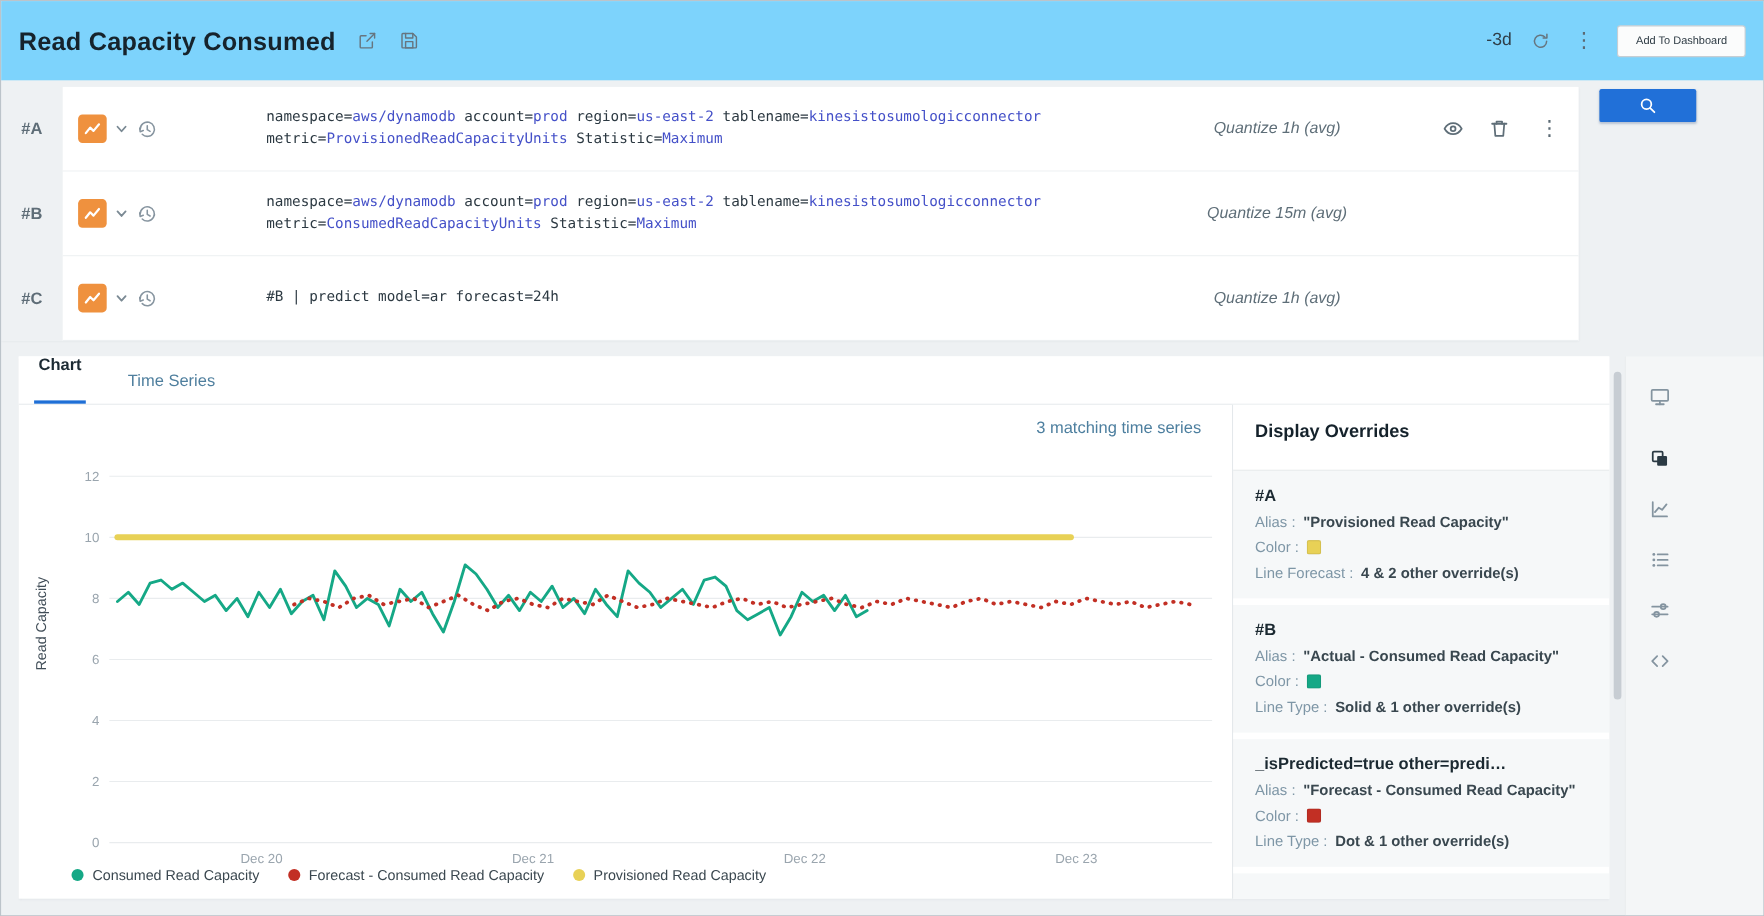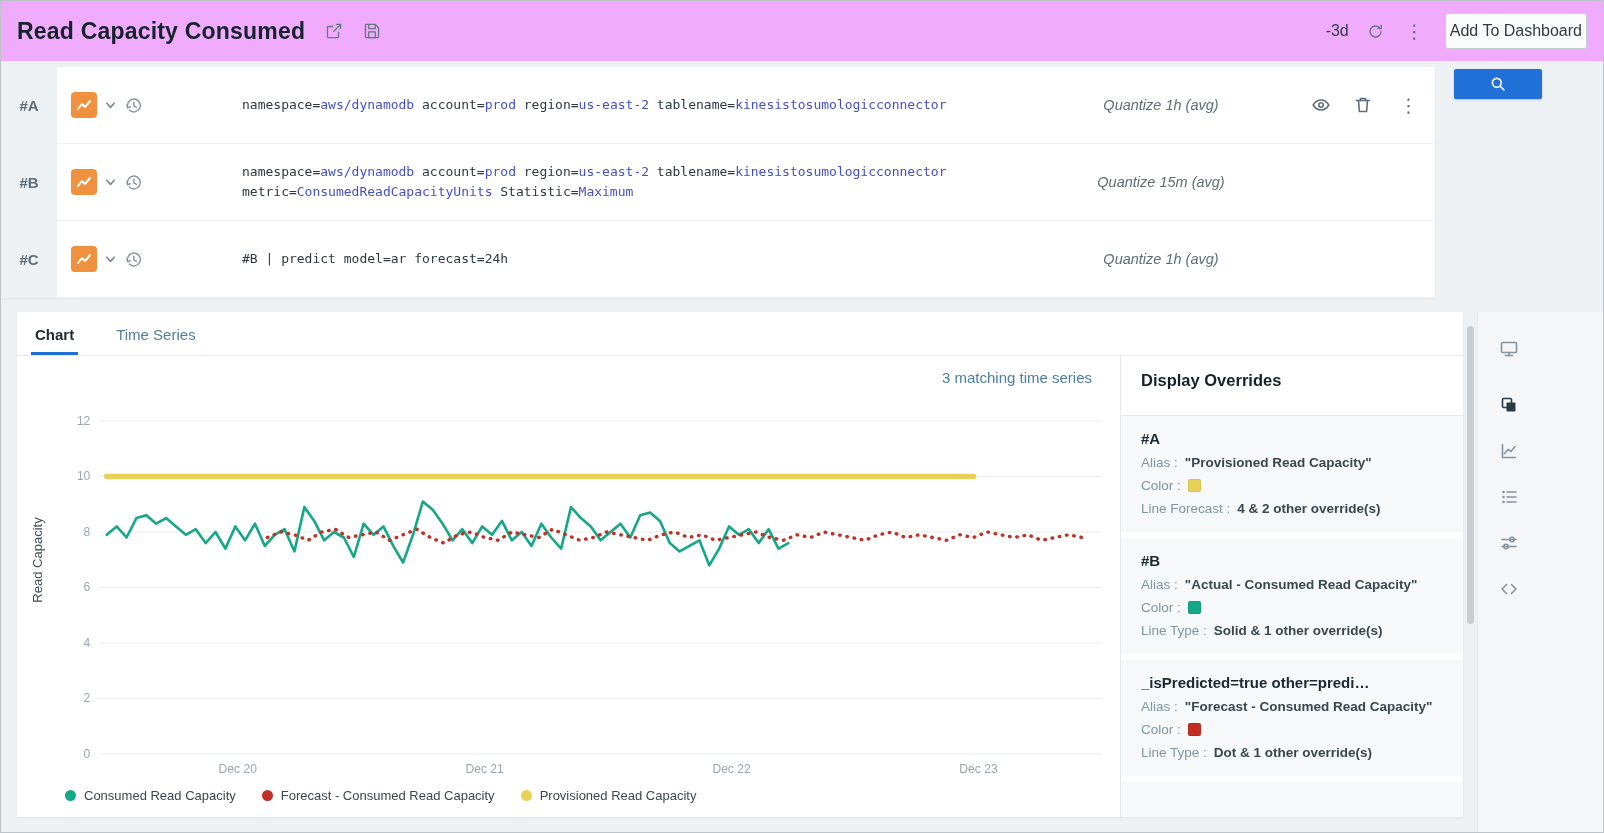--- a/index.html
+++ b/index.html
@@ -1,30 +1,30 @@
 <!DOCTYPE html>
 <html><head>
 <meta charset="utf-8">
 <style>
   * { box-sizing: border-box; }
   html,body { margin:0; padding:0; background:#ffffff; }
   body { font-family:"Liberation Sans", sans-serif; }
   .page { width:1604px; height:833px; border:1px solid #bcc4ca; background:#eef1f3; display:flex; flex-direction:column; overflow:hidden; }
 
   
-  .header { height:60px; flex:0 0 auto; background:#f0abfc; display:flex; align-items:center; padding:0 16px; }
+  .header { height:72px; flex:0 0 auto; background:#7dd3fc; display:flex; align-items:center; padding:0 16px; }
   .title { font-size:23px; font-weight:600; color:#16232c; letter-spacing:.2px; }
   .title-icon { margin-left:20px; display:flex; align-items:center; cursor:pointer; }
   .title-icon svg { width:18px; height:18px; }
   .header-right { margin-left:auto; display:flex; align-items:center; gap:18px; }
   .time-chip { display:flex; align-items:flex-start; gap:7px; color:#2f3e48; font-size:16px; cursor:pointer; }
   .hbtn { display:flex; align-items:center; cursor:pointer; }
   .hbtn svg { width:17px; height:17px; }
   .kebab { font-size:19px; color:#5b6a74; line-height:1; padding:0 3px; cursor:pointer; user-select:none; }
-  .add-btn { background:#fbfcfc; border:1px solid #c6ced4; border-radius:3px; padding:8px 4px; font-size:16px; color:#2e3b44; cursor:pointer; white-space:nowrap; }
+  .add-btn { background:#fbfcfc; border:1px solid #c6ced4; border-radius:3px; padding:8px 16px; font-size:10px; color:#2e3b44; cursor:pointer; white-space:nowrap; }
 
   .ico { fill:none; stroke:#66757f; stroke-width:1.6; stroke-linecap:round; stroke-linejoin:round; }
 
   
   .query-section { flex:0 0 auto; display:flex; padding-top:6px; }
   .query-main { flex:1; display:flex; flex-direction:column; box-shadow:0 1px 2px rgba(40,55,70,.06); }
   .query-row { display:flex; height:77px; }
   .row-label { width:56px; display:flex; align-items:center; justify-content:center; color:#5e6d77; font-weight:700; font-size:15px; }
   .row-card { flex:1; background:#fff; display:flex; align-items:center; border-bottom:1px solid #edf0f2; cursor:text;gap:27px; }
   .qicons { display:flex; align-items:center; gap:8px; padding-left:14px; width:122px; flex:0 0 auto; }
@@ -47,21 +47,21 @@
   .search-col { width:168px; flex:0 0 auto; padding-top:2px; }
   .search-btn { width:88px; height:30px; background:#2170d8; border-radius:2px; margin-left:19px; display:flex; align-items:center; justify-content:center; cursor:pointer; box-shadow:0 1px 2px rgba(20,60,120,.25); }
   .search-btn svg { width:16px; height:16px; }
   .search-btn .ico { stroke:#ffffff; stroke-width:2; }
 
   
   .bottom { flex:1; display:flex; padding-left:16px; margin-top:14px; min-height:0; }
   .lower { flex:1; background:#fff; display:flex; flex-direction:column; margin-bottom:15px; min-width:0; box-shadow:0 1px 2px rgba(40,55,70,.06); }
   .tabs { height:44px; flex:0 0 auto; border-bottom:1px solid #e8ebee; display:flex; align-items:flex-end; padding-left:14px; gap:34px; background:#fff; }
   .tab { font-size:15px; padding:0 4px 12px; color:#4f7f9e; cursor:pointer; }
-  .tab.active { color:#1c2a33; font-weight:700; border-bottom:3px solid #1f6fd6; padding-bottom:9px; }
+  .tab.active { color:#1c2a33; font-weight:700; border-bottom:3px solid #1f6fd6; padding-bottom:24px; }
 
   .panel-row { flex:1; display:flex; min-height:0; }
   .chart-panel { flex:1; display:flex; flex-direction:column; min-width:0; }
   .matching { text-align:right; padding:13px 28px 0 0; color:#4d7f9f; font-size:15px; flex:0 0 auto; }
   .chart-body { flex:1; display:flex; padding:2px 6px 0 8px; min-height:0; }
   .ylabel-col { width:24px; position:relative; flex:0 0 auto; }
   .ylabel-col span { position:absolute; left:50%; top:44%; transform:translate(-50%,-50%) rotate(-90deg); white-space:nowrap; font-size:13px; color:#404d57; }
   .svg-wrap { flex:1; min-width:0; }
   svg.chart { width:100%; height:392px; display:block; }
   svg.chart text { font-family:"Liberation Sans", sans-serif; font-size:12px; fill:#9aa5ae; stroke:none; }
@@ -148,20 +148,21 @@
         <span class="hist">
           <svg viewBox="0 0 20 20">
                   <path class="ico" d="M3.6 10a6.8 6.8 0 1 1 2 4.8"></path>
                   <polyline class="ico" points="3.2 9 3.6 12.4 6.6 11.3"></polyline>
                   <path class="ico" d="M10.4 6.6v3.8l2.7 1.6"></path>
                 </svg>
         </span>
       </div>
       <div class="qtext">
               <div><span>namespace=</span><span class="tok-v">aws/dynamodb</span><span> account=</span><span class="tok-v">prod</span><span> region=</span><span class="tok-v">us-east-2</span><span> tablename=</span><span class="tok-v">kinesistosumologicconnector</span></div>
+              <div><span>metric=</span><span class="tok-v">ProvisionedReadCapacityUnits</span><span> Statistic=</span><span class="tok-v">Maximum</span></div>
             </div>
       <div class="quantize">Quantize 1h (avg)</div>
       <div class="row-actions">
         <span>
           <svg viewBox="0 0 18 18">
                   <path class="ico" d="M1.2 9s3-5 7.8-5 7.8 5 7.8 5-3 5-7.8 5-7.8-5-7.8-5z"></path>
                   <circle class="ico" cx="9" cy="9" r="2.2"></circle>
                 </svg>
         </span>
         <span>

